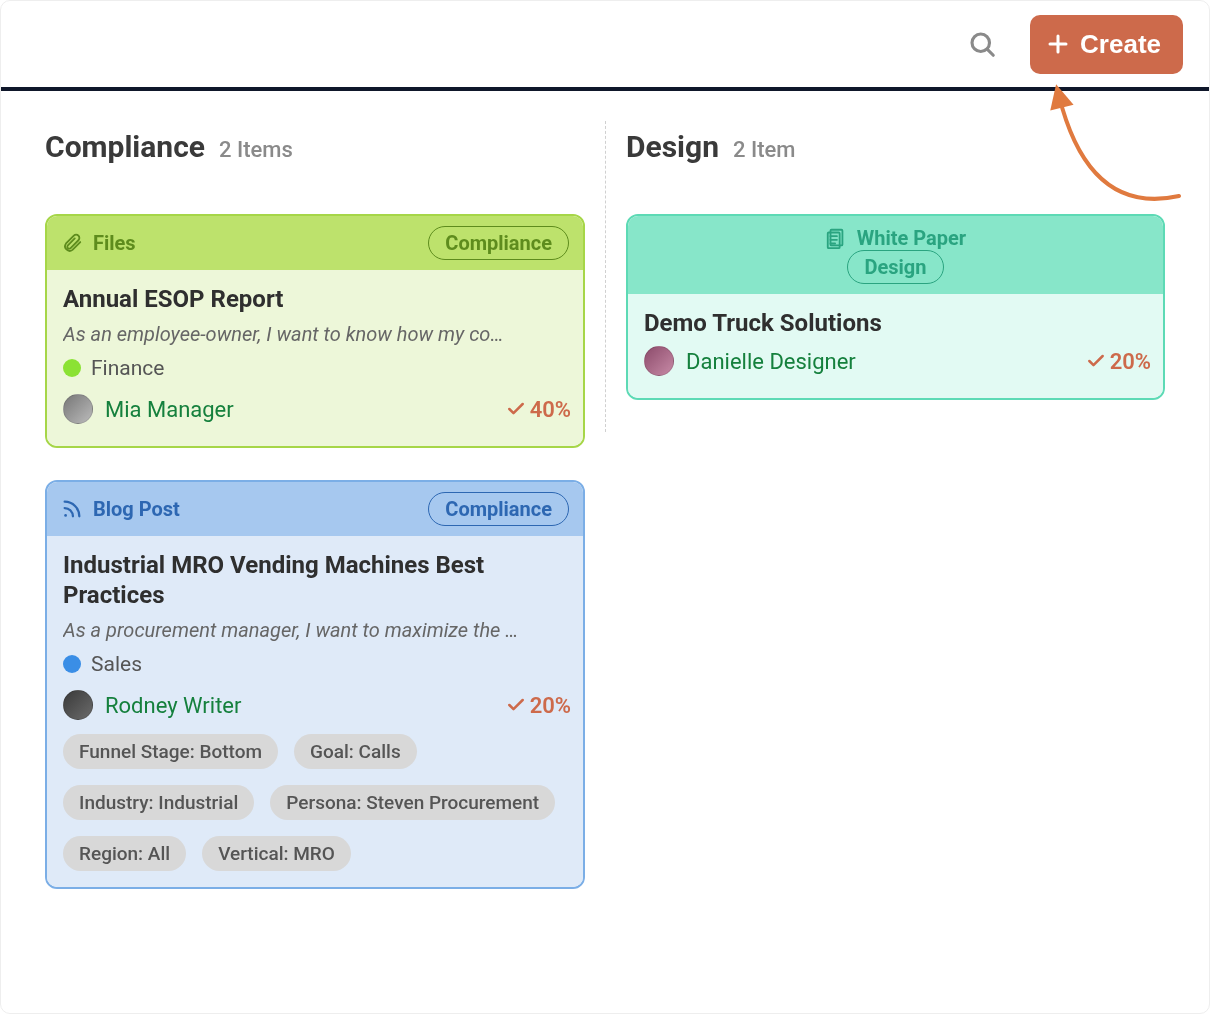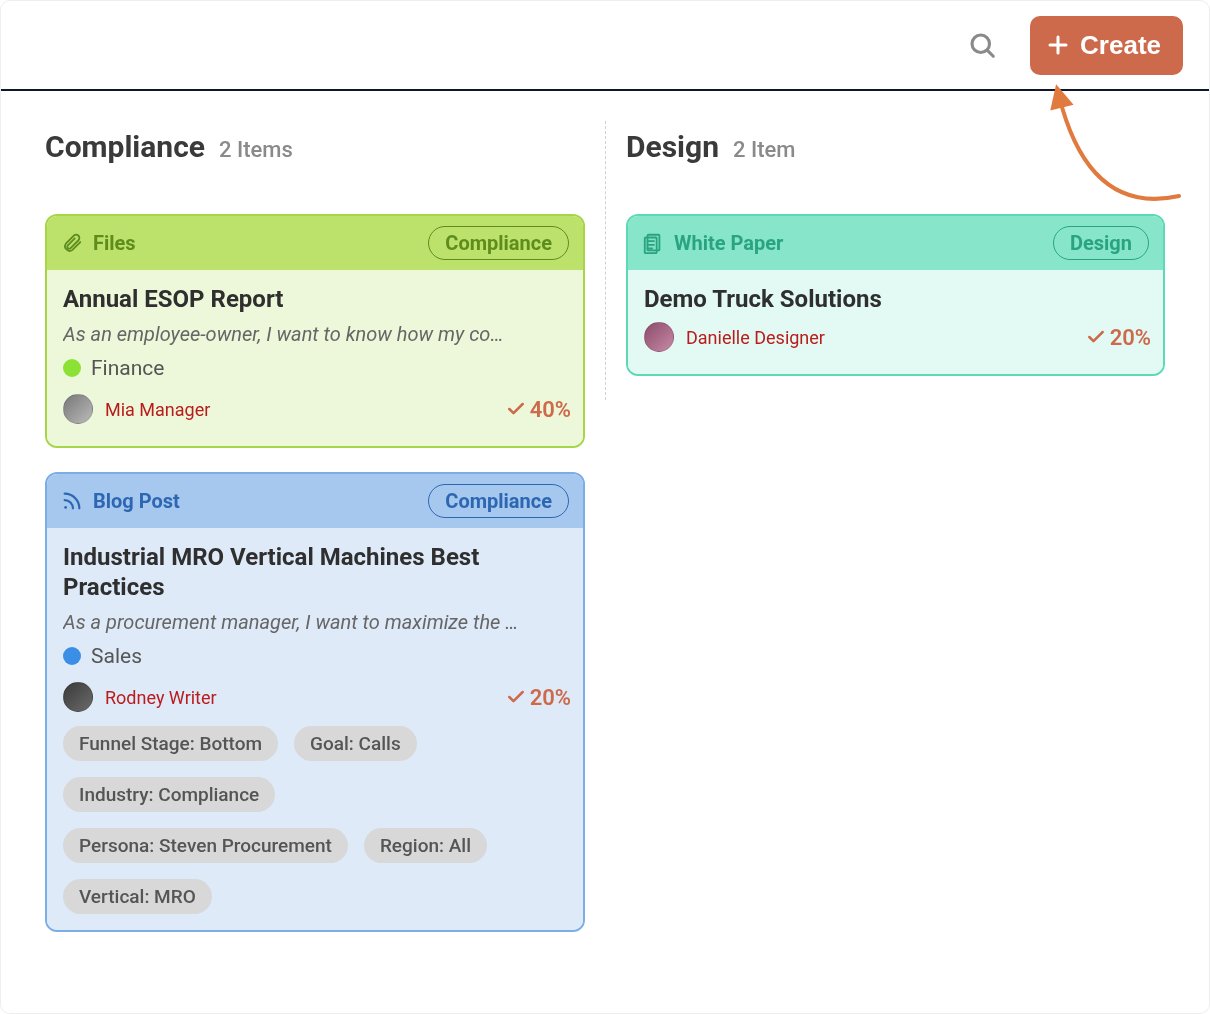--- a/index.html
+++ b/index.html
@@ -28,21 +28,21 @@
   * { box-sizing: border-box; }
   html, body { margin:0; padding:0; }
   body {
     font-family: -apple-system, BlinkMacSystemFont, "Segoe UI", Roboto, "Helvetica Neue", Arial, sans-serif;
     background:#fff;
     color:var(--text-dark);
   }
   .page { width:1210px; min-height:1014px; position:relative; overflow:hidden; border:1px solid #eee; border-radius:10px;}
   .topbar {
     height:90px;
-    border-bottom:2px solid #0f172a;
+    border-bottom:4px solid #0f172a;
     display:flex; align-items:center; justify-content:flex-end;
     padding:0 26px;
     gap:28px;
   }
   .search-btn {
     display:flex; align-items:center; justify-content:center;
     width:40px; height:40px; color:#8a8a8a; cursor:pointer;
   }
   .create-btn {
     background:var(--orange);
@@ -75,21 +75,21 @@
   .column + .column { border-left:1px dashed #d0d0d0; }
   .col-header {
     display:flex; align-items:baseline; gap:14px;
     margin:8px 0 50px 0;
   }
   .col-title { font-size:30px; font-weight:700; color:var(--text-dark); }
   .col-count { font-size:22px; color:var(--text-muted); font-weight:500; }
   .card {
     border-radius:12px;
     border:2px solid;
-    margin-bottom:24px;
+    margin-bottom:32px;
     overflow:hidden;
   }
   .card-head {
     display:flex; align-items:center; justify-content:space-between;
     padding:10px 14px;
     font-size:20px; font-weight:700;
   }
   .card-head .left { display:flex; align-items:center; gap:10px; }
   .card-head .icon { display:flex; }
   .stage-pill {
@@ -97,42 +97,42 @@
     padding:4px 16px;
     font-size:20px; font-weight:700;
     border:1.5px solid currentColor;
   }
   .card-body { padding:14px 12px 16px 16px; }
   .card-title { font-size:24px; font-weight:700; color:#2f2f2f; margin-bottom:8px; line-height:1.25; }
   .card-desc { font-size:20px; font-style:italic; color:#666; margin-bottom:10px; white-space:nowrap; overflow:hidden; text-overflow:ellipsis; }
   .cat-row { display:flex; align-items:center; gap:10px; font-size:21px; color:#555; margin-bottom:14px;}
   .cat-dot { width:18px; height:18px; border-radius:50%; flex:0 0 18px; }
   .assignee-row { display:flex; align-items:center; justify-content:space-between; margin-bottom:6px;}
-  .assignee-left { display:flex; align-items:center; gap:12px; font-size:18px; color:#b91c1c;}
+  .assignee-left { display:flex; align-items:center; gap:12px; font-size:22px; color:#15803d;}
   .avatar { width:30px; height:30px; border-radius:50%; background:linear-gradient(135deg,#777,#bbb); flex:0 0 30px; border:1px solid rgba(0,0,0,.1);}
   .avatar.a2 { background:linear-gradient(135deg,#3a3a3a,#6b6b6b);}
   .avatar.a3 { background:linear-gradient(135deg,#8c4b6b,#c78aa6);}
   .progress { display:flex; align-items:center; gap:4px; color:var(--orange); font-size:22px; font-weight:600;}
   .progress svg { stroke:var(--orange); }
   .tags { display:flex; flex-wrap:wrap; gap:16px; margin-top:14px;}
   .tag {
     background:var(--tag-bg); color:var(--tag-text);
     border-radius:999px; padding:6px 16px; font-size:19px; font-weight:500;
   }
   
   .green  { border-color:var(--green-border);}
   .green  .card-head { background:var(--green-header); color:var(--green-text);}
   .green  .card-body { background:var(--green-body);}
   .green  .stage-pill { color:var(--green-text); border-color:var(--green-text);}
   .blue   { border-color:var(--blue-border);}
   .blue   .card-head { background:var(--blue-header); color:var(--blue-text);}
   .blue   .card-body { background:var(--blue-body);}
   .blue   .stage-pill { color:var(--blue-text); border-color:var(--blue-text);}
   .teal   { border-color:var(--teal-border);}
-  .teal   .card-head { background:var(--teal-header); color:var(--teal-text);}
+  .teal   .card-head { background:var(--teal-header); color:var(--teal-text);flex-direction:column;}
   .teal   .card-body { background:var(--teal-body);}
   .teal   .stage-pill { color:var(--teal-text); border-color:var(--teal-text);}
 </style>
 </head>
 <body>
 
 <div class="page">
 
   <div class="topbar">
     <div class="search-btn">
@@ -209,42 +209,42 @@
                   <path d="M4 11a9 9 0 019 9"></path>
                   <path d="M4 4a16 16 0 0116 16"></path>
                   <circle cx="5" cy="19" r="1.5" fill="currentColor" stroke="none"></circle>
                 </svg>
             </span>
             <span>Blog Post</span>
           </div>
           <span class="stage-pill">Compliance</span>
         </div>
         <div class="card-body">
-          <div class="card-title">Industrial MRO Vertical Machines Best Practices</div>
+          <div class="card-title">Industrial MRO Vending Machines Best Practices</div>
           <div class="card-desc">As a procurement manager, I want to maximize the …</div>
           <div class="cat-row">
             <span class="cat-dot" style="background:#3a8ee6"></span>
             <span>Sales</span>
           </div>
           <div class="assignee-row">
             <div class="assignee-left">
               <span class="avatar a2"></span>
               <span>Rodney Writer</span>
             </div>
             <div class="progress">
               <svg width="20" height="20" viewBox="0 0 24 24" fill="none" stroke="currentColor" stroke-width="3" stroke-linecap="round" stroke-linejoin="round">
                   <polyline points="4 12 9 17 20 6"></polyline>
                 </svg>
               <span>20%</span>
             </div>
           </div>
           <div class="tags">
             <span class="tag">Funnel Stage: Bottom</span>
             <span class="tag">Goal: Calls</span>
-            <span class="tag">Industry: Compliance</span>
+            <span class="tag">Industry: Industrial</span>
             <span class="tag">Persona: Steven Procurement</span>
             <span class="tag">Region: All</span>
             <span class="tag">Vertical: MRO</span>
           </div>
         </div>
       </div>
 
     </div>
 
     <div class="column">

